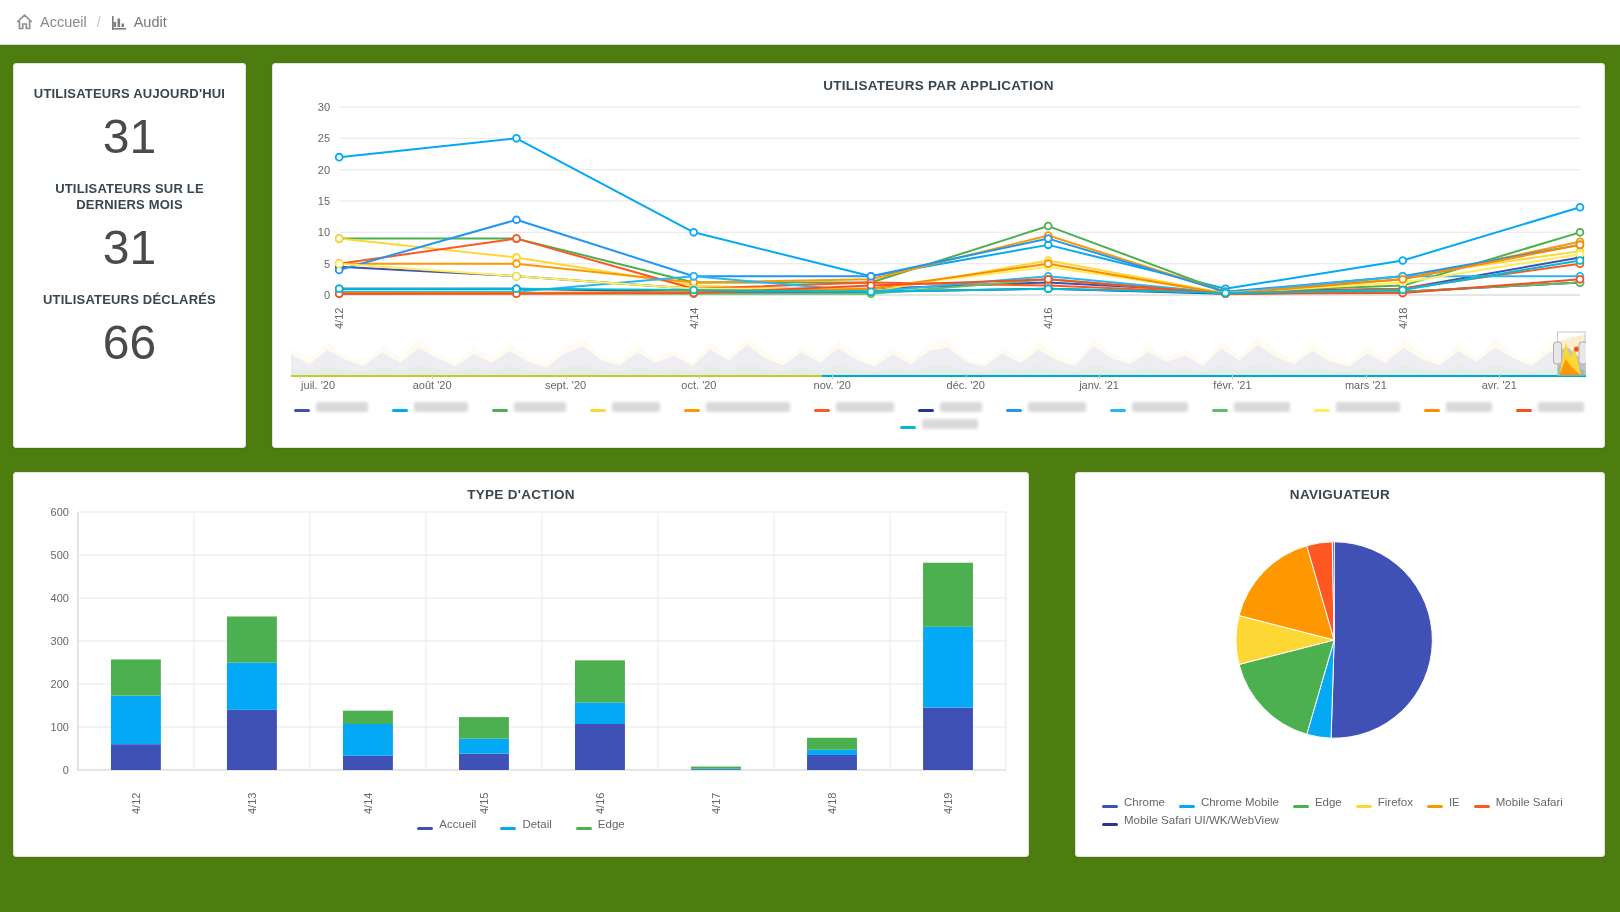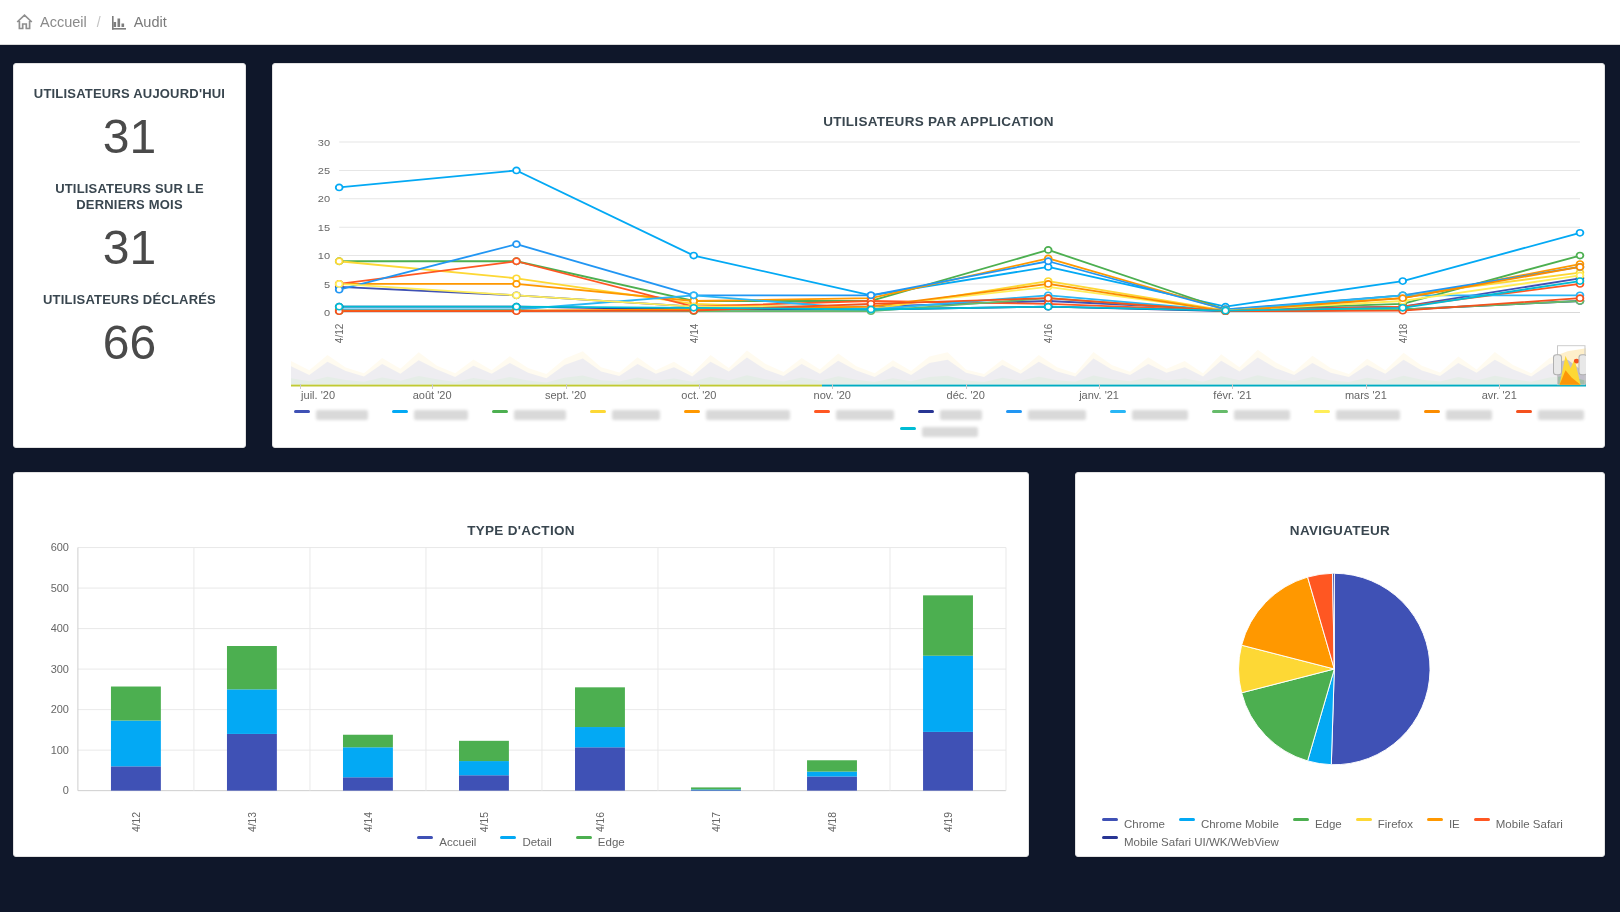--- a/index.html
+++ b/index.html
@@ -1,52 +1,52 @@
 <!DOCTYPE html>
 <html><head>
 <meta charset="utf-8">
 <style>
   * { box-sizing: border-box; margin: 0; padding: 0; }
   html,body { background:#ebebeb; font-family:"Liberation Sans", sans-serif; }
-  .page { width:1620px; height:912px; background:#0f172a; overflow:hidden; }
+  .page { width:1620px; height:912px; background:#4d7c0f; overflow:hidden; }
 
   
   .topbar { height:45px; background:#fff; border-bottom:1px solid #d9d9d9;
             box-shadow:0 1px 2px rgba(0,0,0,.04); display:flex; align-items:center;
             padding-left:16px; gap:8px; }
   .topbar .crumb { display:flex; align-items:center; gap:7px; font-size:14.5px; color:#8a8a8a; cursor:pointer; }
   .topbar .sep { color:#c3c3c3; font-size:14px; padding:0 2px; }
   .topbar .current { color:#7a7a7a; }
   .topbar svg { display:block; }
 
   .content { padding:18px 15px 0 13px; }
   .row { display:flex; }
   .row1 { gap:26px; }
   .row2 { gap:46px; margin-top:24px; }
   .card { background:#fff; border:1px solid #e2e2e2; border-radius:3px;
           box-shadow:0 1px 2px rgba(0,0,0,.07); height:385px; }
   .card-title { text-align:center; font-size:13.5px; font-weight:bold; color:#39464F;
-                letter-spacing:.3px; padding-top:14px;margin-top:36px; }
+                letter-spacing:.3px; padding-top:14px; }
 
   
   .stats-card { width:233px; display:flex; flex-direction:column; align-items:center; padding:22px 10px 0; }
   .stat-label { font-size:13px; font-weight:bold; color:#39464F; text-align:center;
                 line-height:1.25; letter-spacing:.2px; }
   .stat-value { font-size:48px; color:#4A4A4A; line-height:1.05; margin:10px 0 18px; }
 
   
   .line-card { flex:1; display:flex; flex-direction:column; padding:0 18px 10px; }
   .line-main { width:100%; height:232px; margin-top:4px; }
   .nav-strip { width:100%; height:48px; }
   .nav-months { position:relative; height:17px; font-size:11px; color:#666; }
   .nav-months .m { position:absolute; top:2px; transform:translateX(-50%); white-space:nowrap; }
   .nav-months .t { position:absolute; top:-3px; width:1px; height:5px; background:#ccc; }
   .legend-row { display:flex; justify-content:center; align-items:center; flex-wrap:wrap;
                 gap:7px 24px; margin-top:8px; }
-  .legend-item { display:flex; align-items:flex-start; gap:6px; cursor:pointer; }
+  .legend-item { display:flex; align-items:flex-end; gap:6px; cursor:pointer; }
   .legend-dash { width:16px; height:3px; border-radius:2px; }
   .legend-blur { height:10px; border-radius:2px; background:#d9d9d9; filter:blur(1.6px); }
   .legend-label { font-size:11.5px; color:#666; }
 
   
   .bar-card { width:1016px; display:flex; flex-direction:column; padding:0 16px 8px; }
   .bar-svg { width:100%; height:312px; margin-top:2px; }
 
   
   .pie-card { flex:1; display:flex; flex-direction:column; padding:0 20px 8px; }

